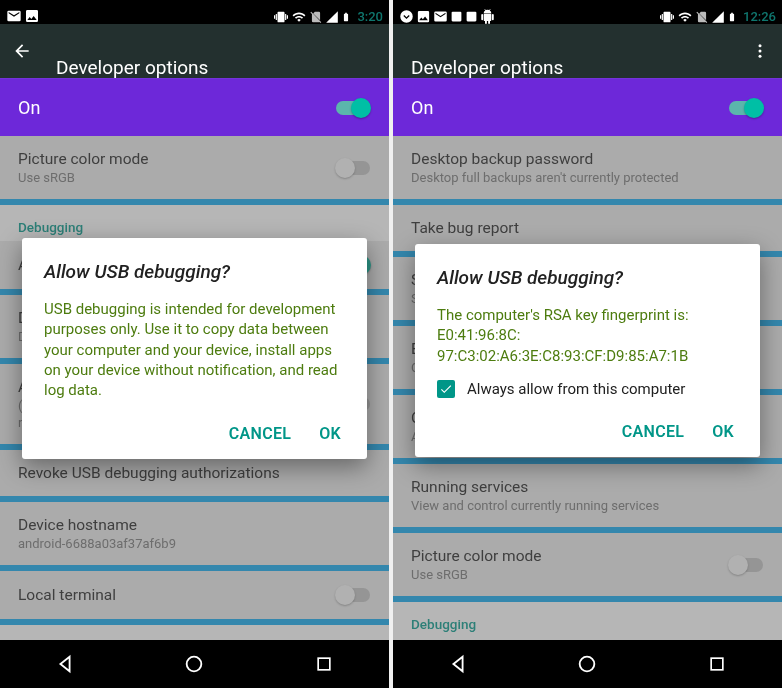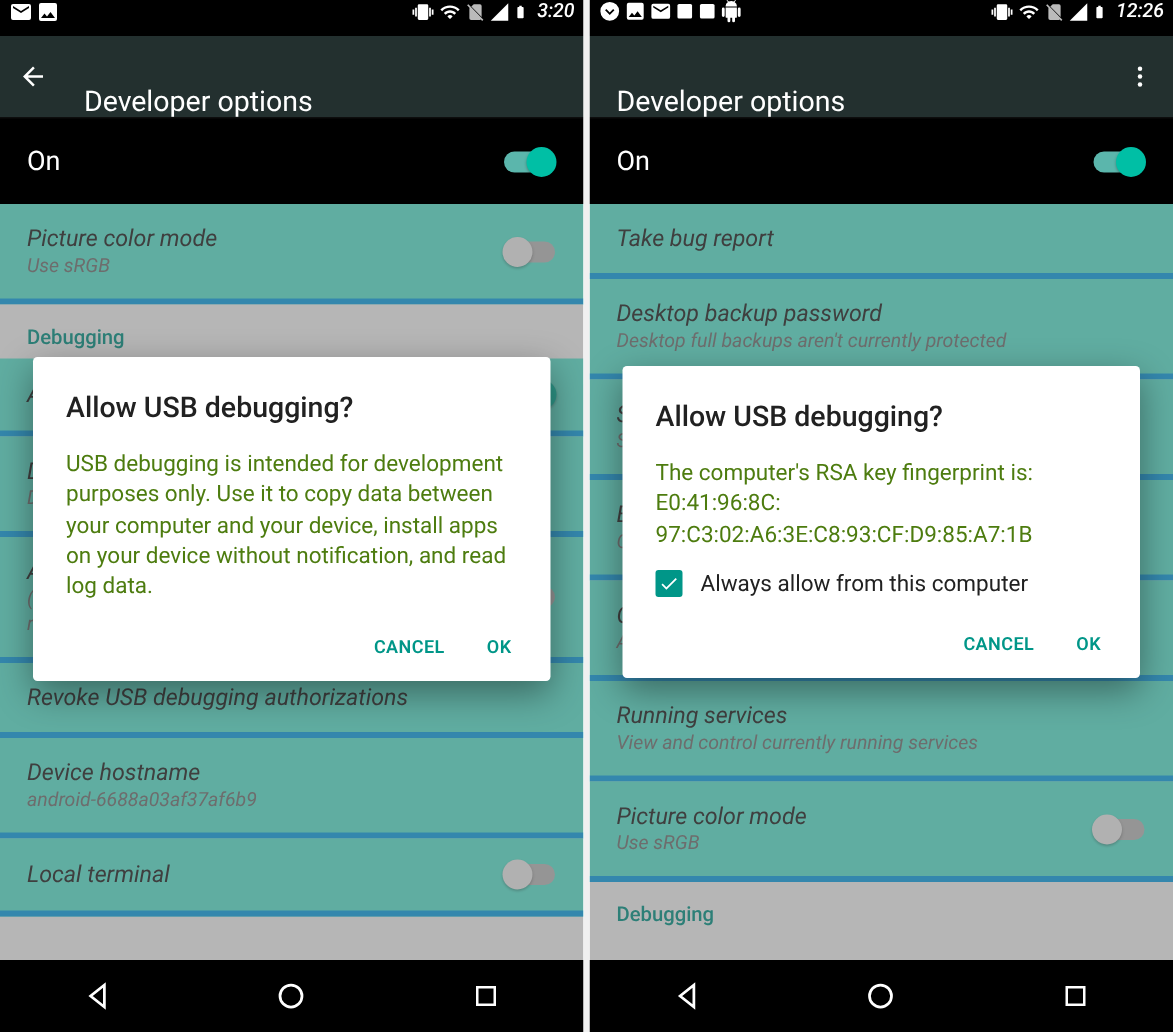--- a/index.html
+++ b/index.html
@@ -17,28 +17,27 @@
     height: 688px;
     position: relative;
     background: #fafafa;
     overflow: hidden;
     display: flex;
     flex-direction: column;
   }
   .statusbar {
     height: 24px;
     background: #000;
-    color: #ffffff;
-    display: flex;
-    align-items: flex-start;
+    color: #0f766e;
+    display: flex;
+    align-items: flex-end;
     justify-content: space-between;
     padding: 0 6px;
     font-size: 13px;
     font-weight: 500;
-    font-style: italic;
   }
   .statusbar .left-icons, .statusbar .right-icons {
     display: flex;
     align-items: center;
     gap: 2px;
   }
   .statusbar .clock { margin-left: 4px; }
   .appbar {
     height: 54px;
     background: #23302f;
@@ -46,21 +45,21 @@
     display: flex;
     align-items: center;
     padding: 0 12px;
     gap: 24px;
   }
   .appbar .title { font-size: 19px; font-weight: 400; flex: 1; margin-top: 32px; }
   .appbar .back { width: 20px; height: 20px; display:flex; align-items:center; }
   .appbar .overflow { width: 20px; height: 20px; display:flex; align-items:center; justify-content:center; }
   .toggle-row {
     height: 58px;
-    background: #000000;
+    background: #6d28d9;
     color: #fff;
     display: flex;
     align-items: center;
     padding: 0 18px;
     border-top: 1px solid rgba(255,255,255,0.05);
     justify-content: space-between;
   }
   .toggle-row .label { font-size: 18px; }
   .sw { width: 36px; height: 20px; position: relative; }
   .sw .track { width: 34px; height: 14px; border-radius: 7px; position:absolute; top:3px; left:1px;}
@@ -72,23 +71,22 @@
   .content {
     flex: 1;
     overflow: hidden;
     position: relative;
   }
   .list {
     position: absolute; inset:0;
   }
   .item {
     padding: 14px 18px;
-    border-bottom: 4px solid #0ea5e9;
-    background: #5eead4;
-    font-style: italic;
+    border-bottom: 6px solid #0ea5e9;
+    background: #e5e5e5;
   }
   .item .primary { font-size: 15.5px; color: #212121; }
   .item .secondary { font-size: 13px; color: #757575; margin-top: 2px; }
   .item.with-sw { display:flex; justify-content:space-between; align-items:center; }
   .item.with-sw .texts { flex:1; padding-right:10px;}
   .section-header {
     padding: 14px 18px 6px;
     font-size: 13.5px;
     font-weight: 500;
     color: #009688;
@@ -106,36 +104,37 @@
     background: #fff;
     border-radius: 3px;
     box-shadow: 0 8px 24px rgba(0,0,0,0.4);
     padding: 22px 22px 10px;
   }
   .dialog .dlg-title {
     font-size: 19px;
     font-weight: 500;
     color: #212121;
     margin-bottom: 16px;
+    font-style: italic;
   }
   .dialog .dlg-body {
     font-size: 15px;
     color: #4d7c0f;
     line-height: 1.35;
   }
   .dialog .actions {
     display: flex;
     justify-content: flex-end;
     gap: 28px;
     margin-top: 18px;
     padding: 6px 4px;
   }
   .dialog .actions .btn {
     color: #009688;
-    font-size: 12px;
+    font-size: 16px;
     font-weight: 600;
     letter-spacing: 0.3px;
     cursor: pointer;
   }
   .checkbox-row {
     display: flex;
     align-items: center;
     gap: 12px;
     margin-top: 14px;
   }
@@ -347,25 +346,25 @@
     <span class="label">On</span>
     <div class="sw on">
         <div class="track"></div>
         <div class="thumb"></div>
       </div>
   </div>
 
   <div class="content">
     <div class="list">
       <div class="item">
-        <div class="primary">Take bug report</div>
-      </div>
-      <div class="item">
         <div class="primary">Desktop backup password</div>
         <div class="secondary">Desktop full backups aren't currently protected</div>
+      </div>
+      <div class="item">
+        <div class="primary">Take bug report</div>
       </div>
       <div class="item">
         <div class="primary">S</div>
         <div class="secondary">S</div>
       </div>
       <div class="item">
         <div class="primary">E</div>
         <div class="secondary">C</div>
       </div>
       <div class="item">

